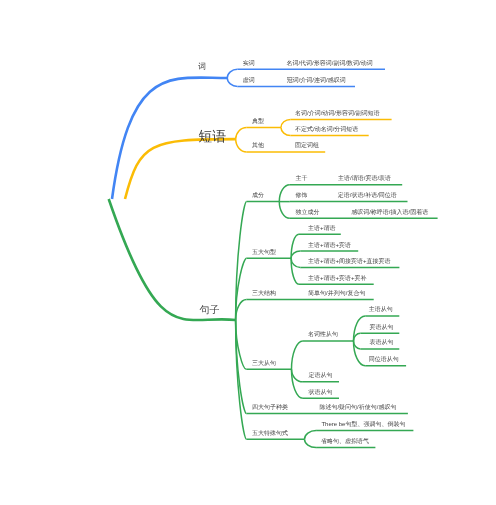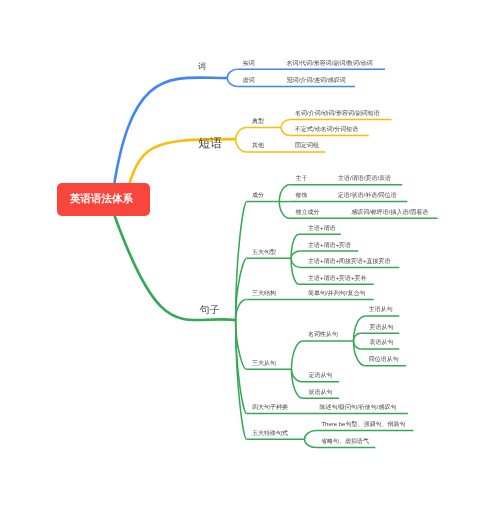--- a/index.html
+++ b/index.html
@@ -69,29 +69,26 @@
       <path d="M302.9 398.3 L339 398.3" fill="none" stroke="#34a853" stroke-width="1.5" stroke-linecap="butt"></path>
       <path d="M235.60 320.00 C235.60 371.43 243.30 413.50 246.50 413.50" fill="none" stroke="#34a853" stroke-width="1.5" stroke-linecap="butt"></path>
       <path d="M246.5 413.5 L407.9 413.5" fill="none" stroke="#34a853" stroke-width="1.5" stroke-linecap="butt"></path>
       <path d="M235.60 320.00 C235.60 385.56 243.30 439.20 246.50 439.20" fill="none" stroke="#34a853" stroke-width="1.5" stroke-linecap="butt"></path>
       <path d="M246.5 439.2 L304.5 439.2" fill="none" stroke="#34a853" stroke-width="1.5" stroke-linecap="butt"></path>
       <path d="M304.50 439.20 A11.60 8.70 0 0 1 316.10 430.50" fill="none" stroke="#34a853" stroke-width="1.5" stroke-linecap="butt"></path>
       <path d="M316.1 430.5 L413.4 430.5" fill="none" stroke="#34a853" stroke-width="1.5" stroke-linecap="butt"></path>
       <path d="M304.50 439.20 A11.60 8.30 0 0 0 316.10 447.50" fill="none" stroke="#34a853" stroke-width="1.5" stroke-linecap="butt"></path>
       <path d="M316.1 447.5 L375.4 447.5" fill="none" stroke="#34a853" stroke-width="1.5" stroke-linecap="butt"></path>
     </svg>
-  <div class="root-node" style="left: 56.8px; top: 182.5px; width: 93.4px; height: 33.4px; font-size: 10.5px; background: rgb(249, 70, 60); color: rgb(255, 255, 255);">
-    <span>英语语法体系</span>
-  </div>
 <div class="nlabel" style="left: 198px; font-size: 8px; color: rgb(61, 61, 61); top: 62.9px;">词</div>
     <div class="nlabel" style="left: 242.8px; font-size: 6px; color: rgb(61, 61, 61); top: 59.7px;">实词</div>
     <div class="nlabel" style="left: 286.4px; font-size: 6px; color: rgb(61, 61, 61); top: 59.7px;">名词/代词/形容词/副词/数词/动词</div>
     <div class="nlabel" style="left: 242.7px; font-size: 6px; color: rgb(61, 61, 61); top: 76.8px;">虚词</div>
     <div class="nlabel" style="left: 286.7px; font-size: 6px; color: rgb(61, 61, 61); top: 76.8px;">冠词/介词/连词/感叹词</div>
-    <div class="nlabel" style="left: 198.2px; font-size: 12px; color: rgb(61, 61, 61); top: 137px;">短语</div>
+    <div class="nlabel" style="left: 198.2px; font-size: 14px; color: rgb(61, 61, 61); top: 129px;">短语</div>
     <div class="nlabel" style="left: 252.1px; font-size: 6px; color: rgb(61, 61, 61); top: 117.9px;">典型</div>
     <div class="nlabel" style="left: 295px; font-size: 6px; color: rgb(61, 61, 61); top: 109.8px;">名词/介词/动词/形容词/副词短语</div>
     <div class="nlabel" style="left: 295px; font-size: 6px; color: rgb(61, 61, 61); top: 125.9px;">不定式/动名词/分词短语</div>
     <div class="nlabel" style="left: 252.1px; font-size: 6px; color: rgb(61, 61, 61); top: 142.4px;">其他</div>
     <div class="nlabel" style="left: 295px; font-size: 6px; color: rgb(61, 61, 61); top: 142.4px;">固定词组</div>
     <div class="nlabel" style="left: 199.5px; font-size: 10px; color: rgb(61, 61, 61); top: 304.5px;">句子</div>
     <div class="nlabel" style="left: 252.1px; font-size: 6px; color: rgb(61, 61, 61); top: 192px;">成分</div>
     <div class="nlabel" style="left: 295.5px; font-size: 6px; color: rgb(61, 61, 61); top: 175.2px;">主干</div>
     <div class="nlabel" style="left: 338.1px; font-size: 6px; color: rgb(61, 61, 61); top: 175.2px;">主语/谓语/宾语/表语</div>
     <div class="nlabel" style="left: 295.5px; font-size: 6px; color: rgb(61, 61, 61); top: 192px;">修饰</div>

